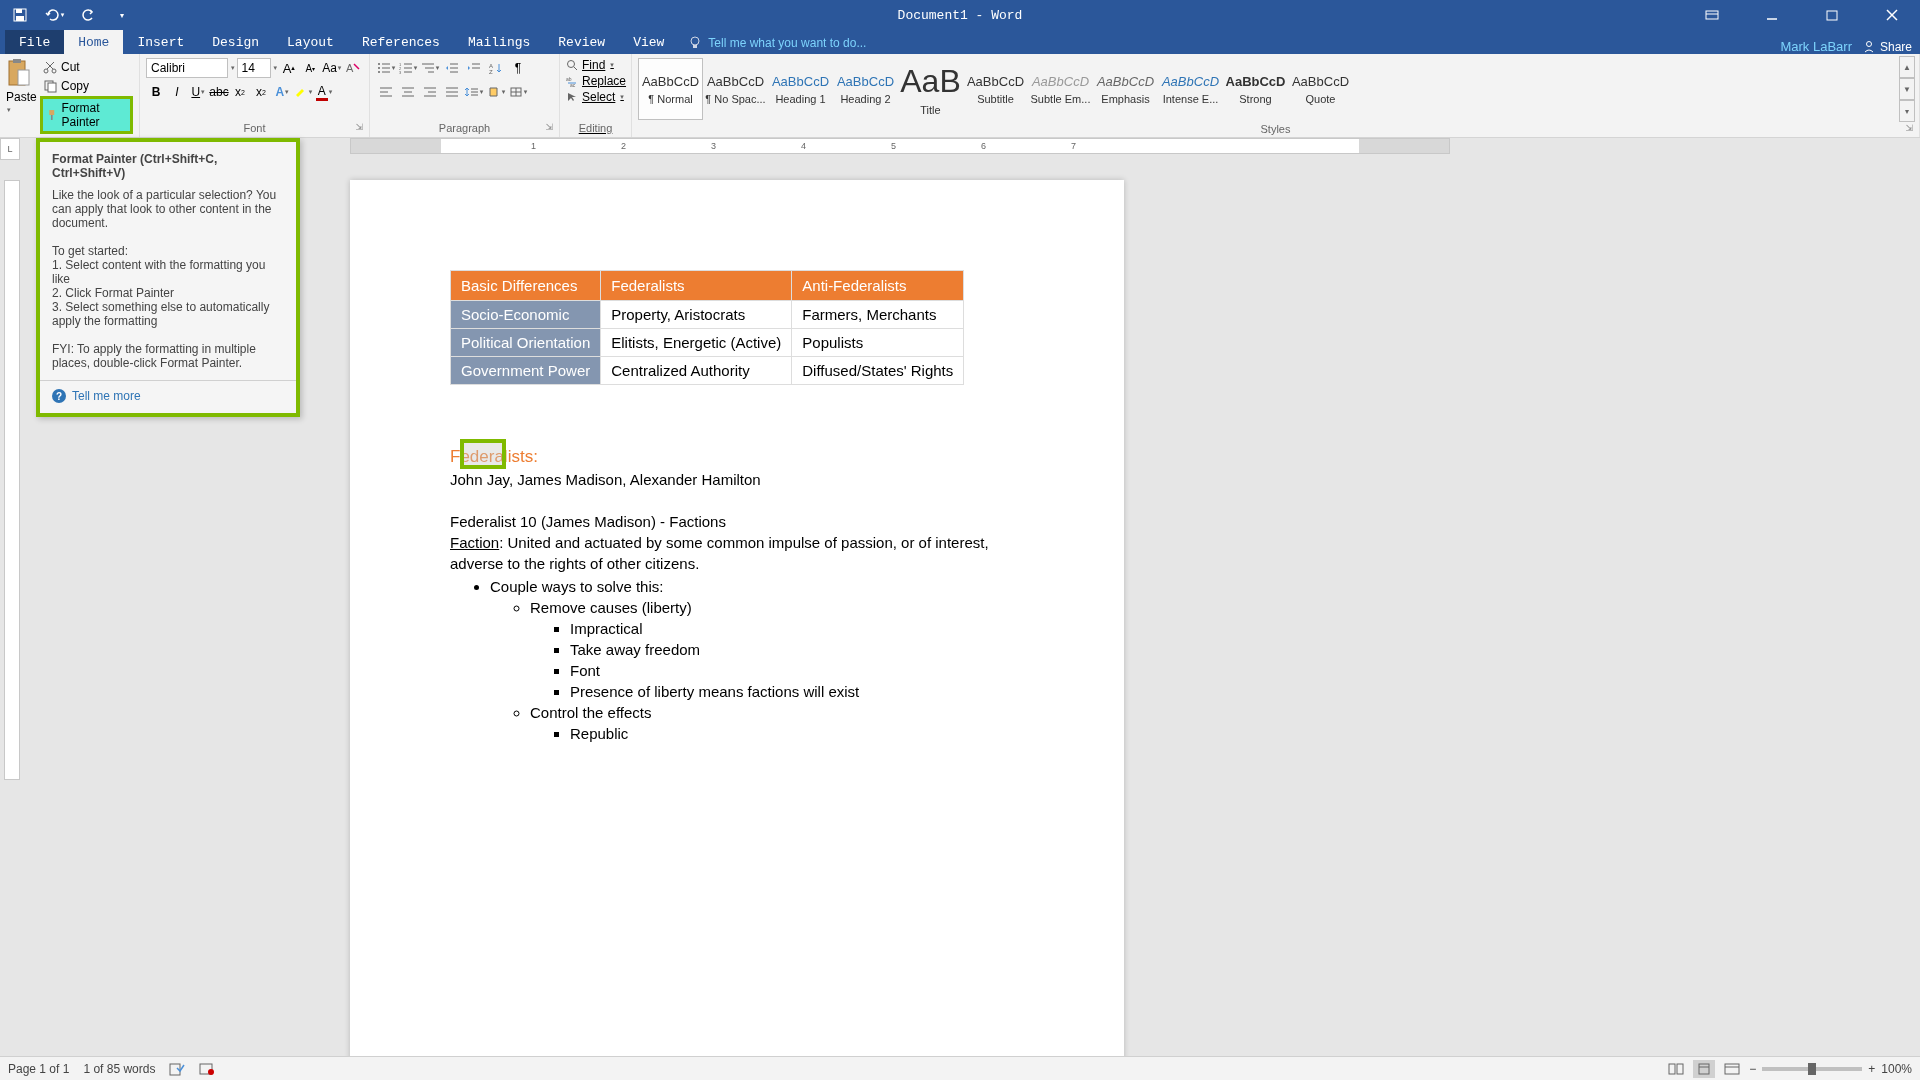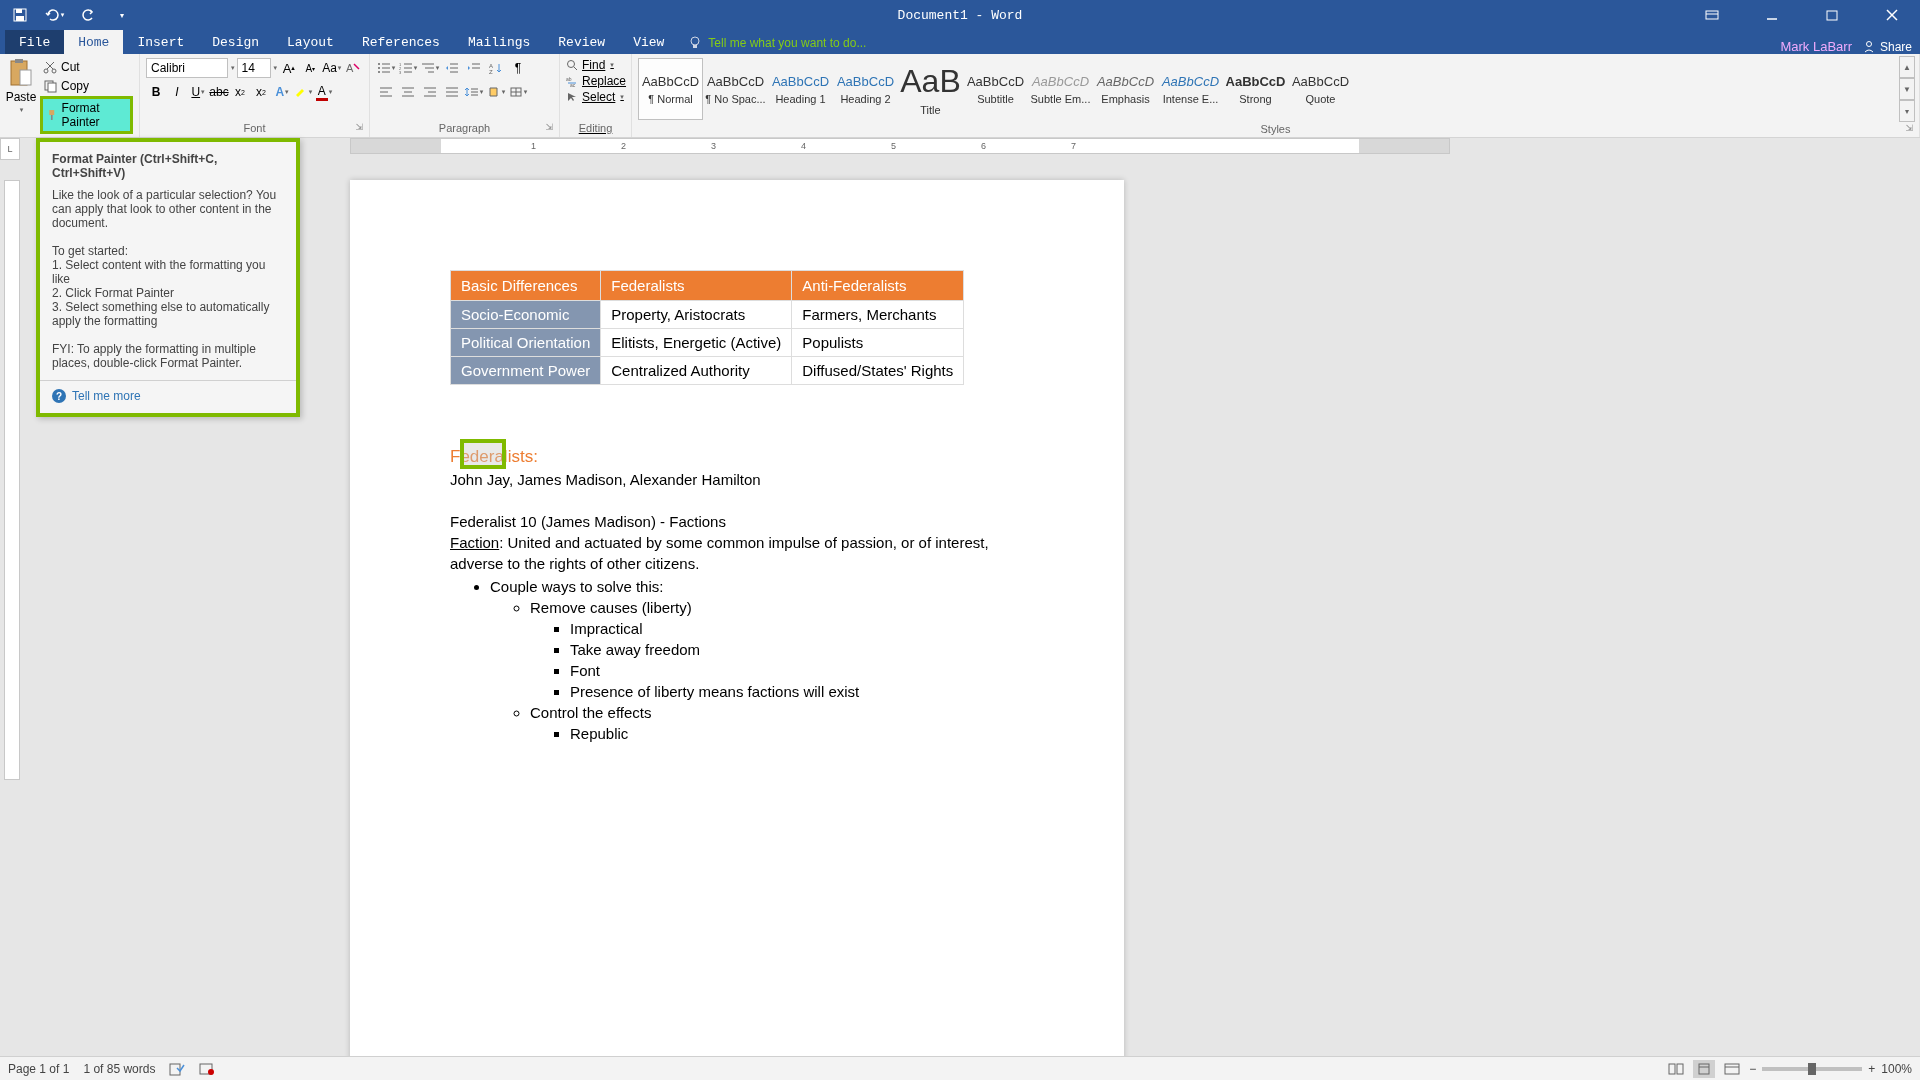--- a/index.html
+++ b/index.html
@@ -11,36 +11,36 @@
 .qat-btn { width: 24px; height: 24px; display: flex; align-items: center; justify-content: center; cursor: pointer; }
 .titlebar-title { position: absolute; left: 50%; transform: translateX(-50%); font-size: 13px; font-family: Liberation Mono, monospace; }
 .window-controls { margin-left: auto; display: flex; gap: 20px; align-items: center; }
 .win-ctrl { width: 40px; height: 28px; display: flex; align-items: center; justify-content: center; cursor: pointer; }
 
 
 .tabs { background: #2b579a; height: 24px; display: flex; align-items: flex-end; padding-left: 5px; }
 .tab { padding: 4px 14px; color: white; font-size: 13px; cursor: pointer; height: 24px; display: flex; align-items: center; font-family: Liberation Mono, monospace; }
 .tab.active { background: #f3f3f3; color: #2b579a; }
 .tab.file { background: #1e3e6e; }
-.tellme { flex: 0 0 auto; padding: 4px 10px; color: #84cc16; display: flex; align-items: center; gap: 6px; }
+.tellme { flex: 0 0 auto; padding: 4px 10px; color: #7dd3fc; display: flex; align-items: center; gap: 6px; }
 .tellme-icon { width: 14px; height: 14px; }
 .tabs-right { margin-left: auto; display: flex; align-items: center; padding-right: 8px; gap: 10px; }
-.username { color: #f0abfc; font-size: 13px; }
+.username { color: #7dd3fc; font-size: 13px; }
 .share-btn { color: white; display: flex; align-items: center; gap: 4px; cursor: pointer; }
 
 
 .ribbon { background: #f3f3f3; height: 84px; display: flex; border-bottom: 1px solid #d4d4d4; }
 .group { border-right: 1px solid #e0e0e0; padding: 2px 4px; display: flex; flex-direction: column; }
 .group-content { flex: 1; display: flex; }
 .group-label { font-size: 11px; color: #666; text-align: center; padding: 1px 0; position: relative; }
 .group-launcher { position: absolute; right: 2px; top: 1px; font-size: 9px; color: #888; cursor: pointer; }
 
 
 .clipboard-group { width: 140px; }
-.paste-btn { width: 34px; display: flex; flex-direction: column; align-items: center; gap: 2px; cursor: pointer; padding: 2px; }
+.paste-btn { width: 34px; display: flex; flex-direction: column; align-items: flex-start; gap: 2px; cursor: pointer; padding: 2px; }
 .paste-icon { width: 26px; height: 30px; }
 .clip-side { flex: 1; display: flex; flex-direction: column; gap: 1px; padding: 2px 2px; }
 .clip-btn { display: flex; align-items: center; gap: 4px; padding: 2px 3px; font-size: 12px; cursor: pointer; }
 .clip-btn.highlighted { background: #5eead4; border: 3px solid #7fba00; }
 .scissors-icon, .copy-icon, .brush-icon { width: 14px; height: 14px; }
 
 
 .font-group { width: 230px; }
 .font-row1 { display: flex; gap: 2px; align-items: center; height: 24px; padding: 2px 2px; }
 .font-name { border: 1px solid #c0c0c0; height: 20px; width: 82px; font-size: 12px; padding: 1px 4px; background: white; }

